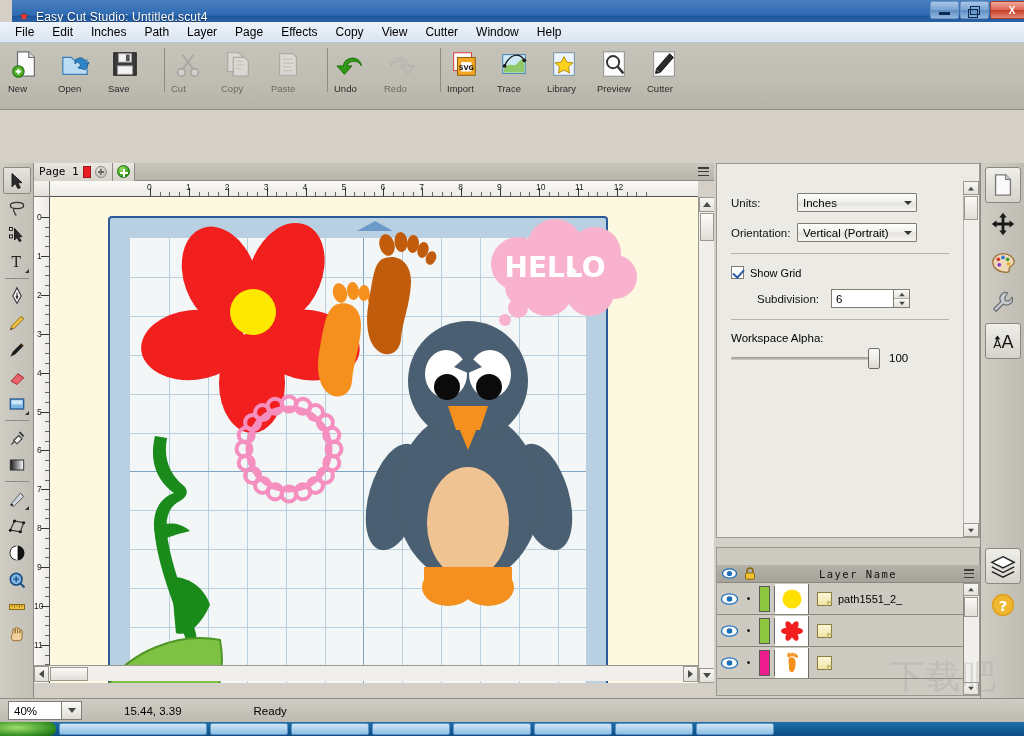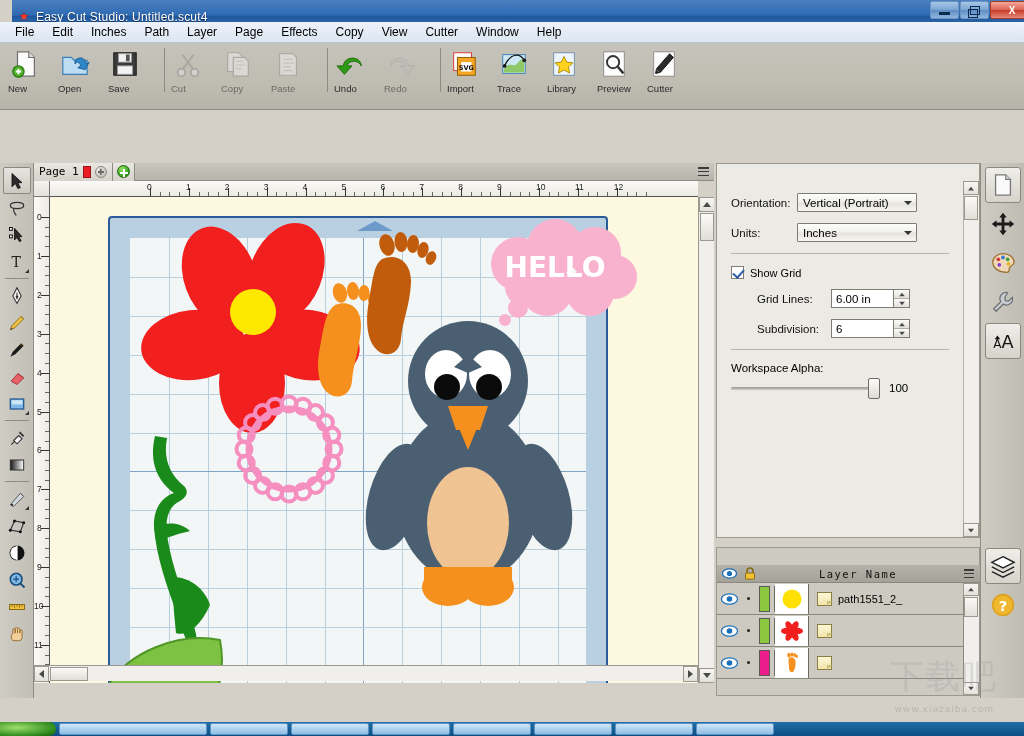--- a/index.html
+++ b/index.html
@@ -906,56 +906,42 @@
     </div>
   </div>
 
   <div class="rightcol">
 
     <div class="doc-panel">
 
       <div class="doc-body">
 
         <div class="frow">
+          <div class="flabel">Units:</div>
+          <div class="combo win" style="width:120px">
+            <span>Inches</span>
+            <span class="arr"></span>
+          </div>
+        </div>
+
+        <div class="frow">
           <div class="flabel">Orientation:</div>
           <div class="combo win" style="width:120px">
             <span>Vertical (Portrait)</span>
             <span class="arr"></span>
           </div>
         </div>
 
-        <div class="frow">
-          <div class="flabel">Units:</div>
-          <div class="combo win" style="width:120px">
-            <span>Inches</span>
-            <span class="arr"></span>
-          </div>
-        </div>
-
         <div class="hr"></div>
 
         <div class="chkrow">
           <span class="chk on"></span>
           <span>Show Grid</span>
         </div>
 
-        <div class="frow" style="padding-left:26px">
-          <div class="flabel" style="width:74px">Grid Lines:</div>
-          <div class="spin">
-            <input type="text" value="6.00 in" style="">
-            <div class="spinbtns">
-              <div>
-                  <span class="tri up" style="transform:scale(.7)"></span>
-                </div>
-              <div>
-                  <span class="tri down" style="transform:scale(.7)"></span>
-                </div>
-            </div>
-          </div>
-        </div>
 
         <div class="frow" style="padding-left:26px">
           <div class="flabel" style="width:74px">Subdivision:</div>
           <div class="spin">
             <input type="text" value="6" style="">
             <div class="spinbtns">
               <div>
                   <span class="tri up" style="transform:scale(.7)"></span>
                 </div>
               <div>
@@ -1153,20 +1139,30 @@
           <circle cx="14" cy="14" r="12" fill="#e0a424"></circle>
           <circle cx="14" cy="14" r="10" fill="#f0b830"></circle>
           <text x="14" y="20" font-size="16" font-weight="bold" text-anchor="middle" fill="#fff" font-family="DejaVu Sans, sans-serif">?</text>
         </svg>
       </div>
     </div>
 
   <div class="wm">下载吧</div>
   <div class="wm2">www.xiazaiba.com</div>
 
+  <div class="statusbar">
+    <div class="zoomcombo">
+      <div class="zv">40%</div>
+      <div class="zb">
+          <span class="tri down"></span>
+        </div>
+    </div>
+    <div class="st-coord">15.44, 3.39</div>
+    <div class="st-ready">Ready</div>
+  </div>
 
   <div class="taskbar">
     <div class="tb-start"></div>
     <div class="tb-task" style="width:148px"></div>
     <div class="tb-task" style="width:78px"></div>
     <div class="tb-task" style="width:78px"></div>
     <div class="tb-task" style="width:78px"></div>
     <div class="tb-task" style="width:78px"></div>
     <div class="tb-task" style="width:78px"></div>
     <div class="tb-task" style="width:78px"></div>

